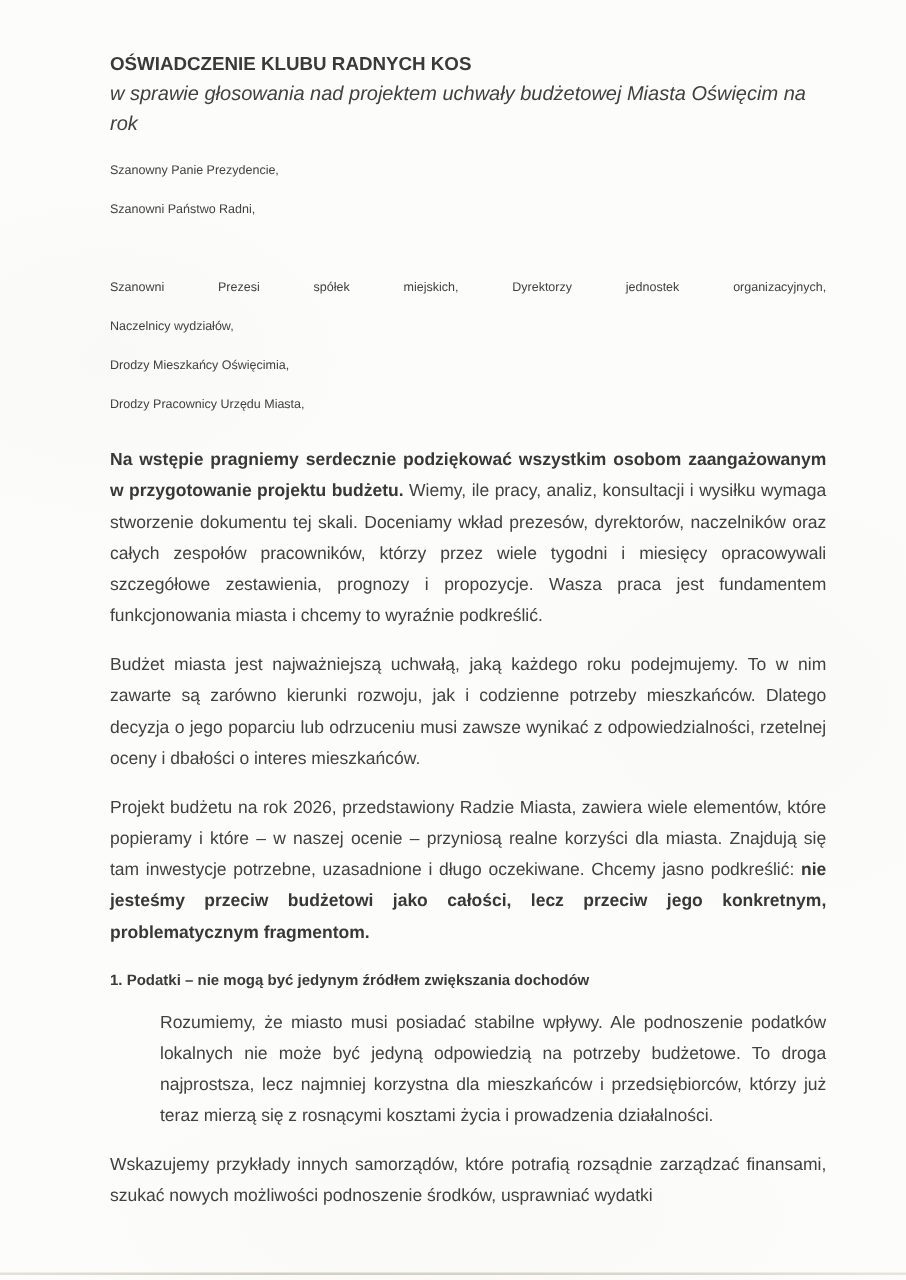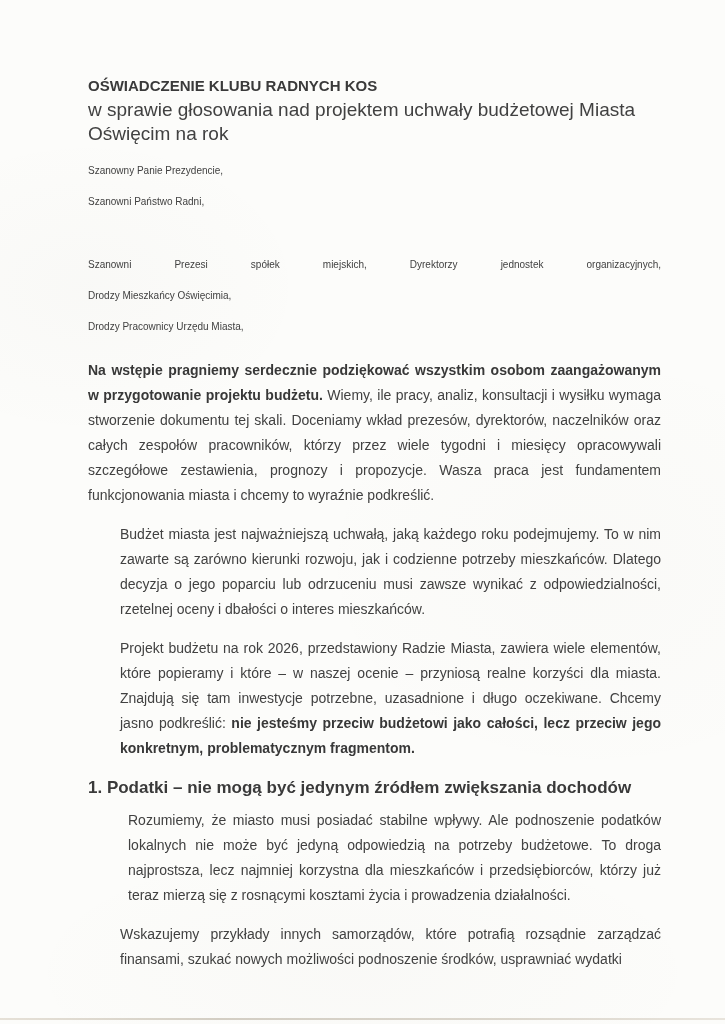--- a/index.html
+++ b/index.html
@@ -12,36 +12,37 @@
     height: 1024px;
     background: #fcfcfa;
     font-family: "Liberation Sans", sans-serif;
     color: #414141;
     position: relative;
   }
   .page {
     position: absolute;
     inset: 0;
     box-sizing: border-box;
-    padding: 74px 64px 0 88px;
+    padding: 40px 64px 0 88px;
     background:
       radial-gradient(ellipse 320px 220px at 12% 28%, rgba(90,85,70,0.018), transparent 70%),
       radial-gradient(ellipse 420px 320px at 82% 55%, rgba(110,100,80,0.016), transparent 70%),
       radial-gradient(ellipse 500px 200px at 50% 95%, rgba(120,110,90,0.02), transparent 70%);
   }
   .doc-title {
     font-size: 15px;
     font-weight: 700;
     line-height: 24px;
     color: #3a3a3a;
     margin: 0;
   }
   .subtitle {
-    font-size: 19px;
+    font-size: 16px;
     line-height: 24px;
+    font-style: italic;
   }
   .year {
     margin-top: 10px;
   }
   .salutations {
     margin-top: 12px;
   }
   .sal {
     font-size: 10px;
     line-height: 26px;
@@ -51,25 +52,25 @@
     text-align: justify;
     text-align-last: justify;
     margin-top: 37px;
   }
   .para {
     font-size: 14px;
     line-height: 25px;
     text-align: justify;
     margin: 18px 0 0 0;
   }
-  .para.tight { margin-top: 14px; margin-left: 32px; }
+  .para.tight { margin-top: 14px; }
   .para.after-heading { margin-top: 8px; margin-left: 40px; }
   .b { font-weight: 700; color: #383838; }
   .section-heading {
-    font-size: 17px;
+    font-size: 12px;
     font-weight: 700;
     line-height: 25px;
     color: #3a3a3a;
     margin: 14px 0 0 0;
   }
   .scan-edge {
     position: absolute;
     left: 0;
     right: 0;
     bottom: 4px;
@@ -85,20 +86,21 @@
 
   <h1 class="doc-title">OŚWIADCZENIE KLUBU RADNYCH KOS</h1>
 
   <div class="subtitle">w sprawie głosowania nad projektem uchwały budżetowej Miasta Oświęcim na rok</div>
 
 
   <section class="salutations">
     <div class="sal">Szanowny Panie Prezydencie,</div>
     <div class="sal">Szanowni Państwo Radni,</div>
     <div class="sal stretch">Szanowni Prezesi spółek miejskich, Dyrektorzy jednostek organizacyjnych,</div>
+    <div class="sal">Naczelnicy wydziałów,</div>
     <div class="sal">Drodzy Mieszkańcy Oświęcimia,</div>
     <div class="sal">Drodzy Pracownicy Urzędu Miasta,</div>
   </section>
 
   <p class="para"><span class="b">Na wstępie pragniemy serdecznie podziękować wszystkim osobom zaangażowanym w przygotowanie projektu budżetu.</span><span> Wiemy, ile pracy, analiz, konsultacji i wysiłku wymaga stworzenie dokumentu tej skali. Doceniamy wkład prezesów, dyrektorów, naczelników oraz całych zespołów pracowników, którzy przez wiele tygodni i miesięcy opracowywali szczegółowe zestawienia, prognozy i propozycje. Wasza praca jest fundamentem funkcjonowania miasta i chcemy to wyraźnie podkreślić.</span></p>
 
   <p class="para tight">Budżet miasta jest najważniejszą uchwałą, jaką każdego roku podejmujemy. To w nim zawarte są zarówno kierunki rozwoju, jak i codzienne potrzeby mieszkańców. Dlatego decyzja o jego poparciu lub odrzuceniu musi zawsze wynikać z odpowiedzialności, rzetelnej oceny i dbałości o interes mieszkańców.</p>
 
   <p class="para tight"><span>Projekt budżetu na rok 2026, przedstawiony Radzie Miasta, zawiera wiele elementów, które popieramy i które – w naszej ocenie – przyniosą realne korzyści dla miasta. Znajdują się tam inwestycje potrzebne, uzasadnione i długo oczekiwane. Chcemy jasno podkreślić: </span><span class="b">nie jesteśmy przeciw budżetowi jako całości, lecz przeciw jego konkretnym, problematycznym fragmentom.</span></p>
 

